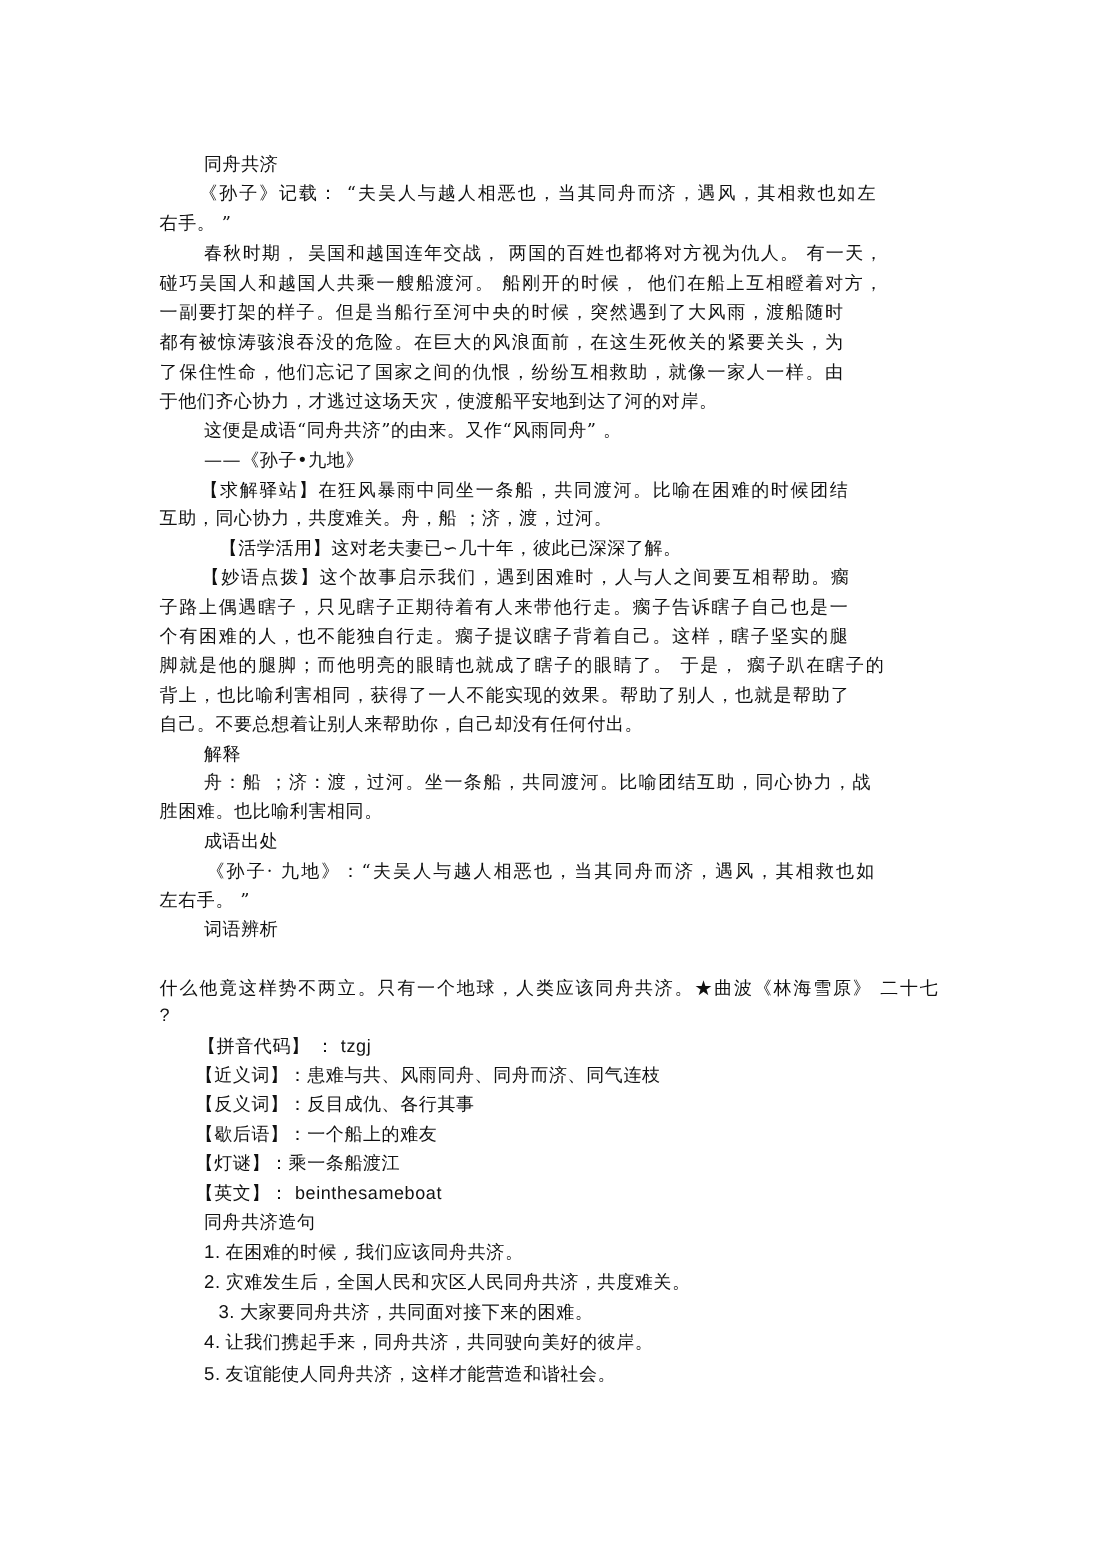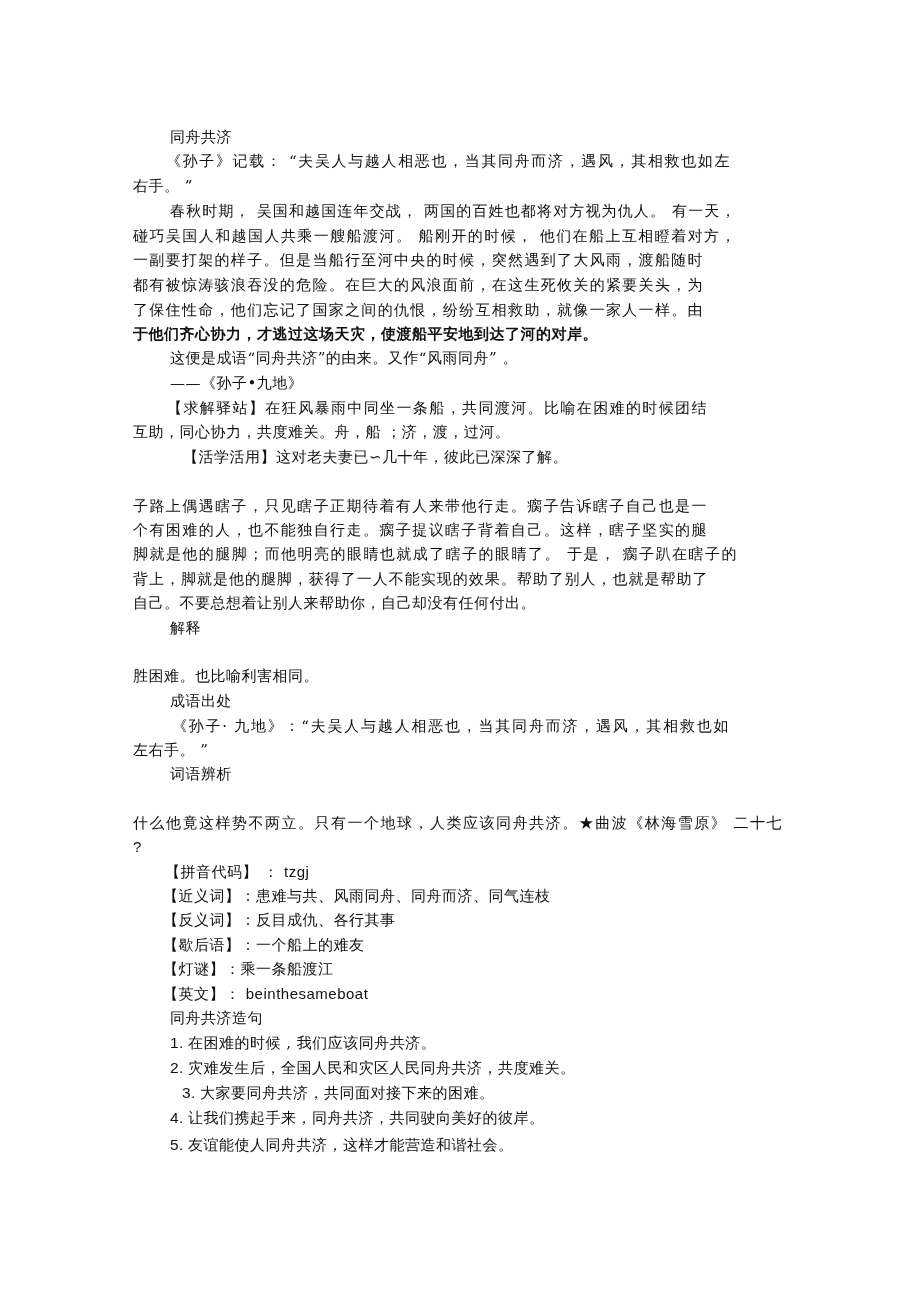--- a/index.html
+++ b/index.html
@@ -19,37 +19,39 @@
   <div class="ln" style="top:125px;left:170px;">同舟共济</div>
 
   <div class="ln j" style="top:149px;left:166px;width:564px;">《孙子》记载： “夫吴人与越人相恶也，当其同舟而济，遇风，其相救也如左</div>
   <div class="ln" style="top:174px;left:133px;">右手。 ”</div>
 
   <div class="ln j" style="top:199px;left:170px;width:566px;">春秋时期， 吴国和越国连年交战， 两国的百姓也都将对方视为仇人。 有一天，</div>
   <div class="ln j" style="top:224px;left:133px;width:603px;">碰巧吴国人和越国人共乘一艘船渡河。 船刚开的时候， 他们在船上互相瞪着对方，</div>
   <div class="ln j" style="top:273px;left:133px;width:570px;">都有被惊涛骇浪吞没的危险。在巨大的风浪面前，在这生死攸关的紧要关头，为</div>
   <div class="ln j" style="top:248px;left:133px;width:570px;">一副要打架的样子。但是当船行至河中央的时候，突然遇到了大风雨，渡船随时</div>
   <div class="ln j" style="top:298px;left:133px;width:570px;">了保住性命，他们忘记了国家之间的仇恨，纷纷互相救助，就像一家人一样。由</div>
-  <div class="ln" style="top:322px;left:133px;font-weight:bold;">于他们齐心协力，才逃过这场天灾，使渡船平安地到达了河的对岸。</div>
+  <div class="ln" style="top:322px;left:133px;">于他们齐心协力，才逃过这场天灾，使渡船平安地到达了河的对岸。</div>
 
   <div class="ln" style="top:346px;left:170px;">这便是成语“同舟共济”的由来。又作“风雨同舟” 。</div>
   <div class="ln" style="top:371px;left:170px;">——《孙子•九地》</div>
 
   <div class="ln j" style="top:396px;left:167px;width:540px;">【求解驿站】在狂风暴雨中同坐一条船，共同渡河。比喻在困难的时候团结</div>
   <div class="ln" style="top:420px;left:133px;">互助，同心协力，共度难关。舟，船 ；济，渡，过河。</div>
 
   <div class="ln" style="top:445px;left:183px;">【活学活用】这对老夫妻已∽几十年，彼此已深深了解。</div>
 
+  <div class="ln j" style="top:469px;left:168px;width:540px;">【妙语点拨】这个故事启示我们，遇到困难时，人与人之间要互相帮助。瘸</div>
   <div class="ln j" style="top:494px;left:133px;width:574px;">子路上偶遇瞎子，只见瞎子正期待着有人来带他行走。瘸子告诉瞎子自己也是一</div>
   <div class="ln j" style="top:518px;left:133px;width:574px;">个有困难的人，也不能独自行走。瘸子提议瞎子背着自己。这样，瞎子坚实的腿</div>
   <div class="ln j" style="top:542px;left:133px;width:604px;">脚就是他的腿脚；而他明亮的眼睛也就成了瞎子的眼睛了。 于是， 瘸子趴在瞎子的</div>
-  <div class="ln j" style="top:567px;left:133px;width:575px;">背上，脚就是他的腿脚，获得了一人不能实现的效果。帮助了别人，也就是帮助了</div>
+  <div class="ln j" style="top:567px;left:133px;width:575px;">背上，也比喻利害相同，获得了一人不能实现的效果。帮助了别人，也就是帮助了</div>
   <div class="ln" style="top:591px;left:133px;">自己。不要总想着让别人来帮助你，自己却没有任何付出。</div>
 
   <div class="ln" style="top:616px;left:170px;">解释</div>
+  <div class="ln j" style="top:640px;left:170px;width:556px;">舟：船 ；济：渡，过河。坐一条船，共同渡河。比喻团结互助，同心协力，战</div>
   <div class="ln" style="top:664px;left:133px;">胜困难。也比喻利害相同。</div>
 
   <div class="ln" style="top:689px;left:170px;">成语出处</div>
   <div class="ln j" style="top:714px;left:172px;width:557px;">《孙子· 九地》：“夫吴人与越人相恶也，当其同舟而济，遇风，其相救也如</div>
   <div class="ln" style="top:738px;left:133px;">左右手。 ”</div>
 
   <div class="ln" style="top:762px;left:170px;">词语辨析</div>
   <div class="ln j" style="top:811px;left:133px;width:649px;">什么他竟这样势不两立。只有一个地球，人类应该同舟共济。★曲波《林海雪原》 二十七</div>
   <div class="ln sans" style="top:835px;left:133px;">?</div>
 

